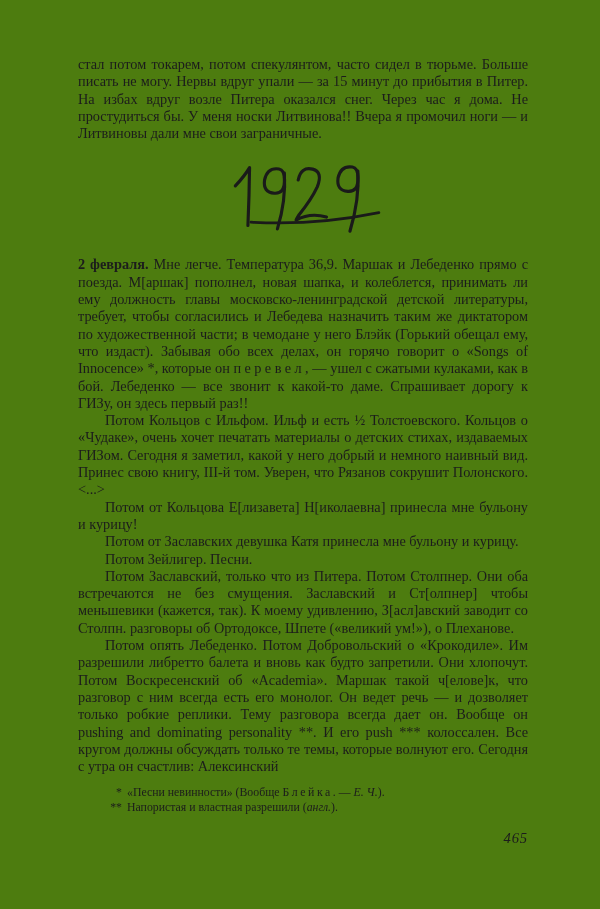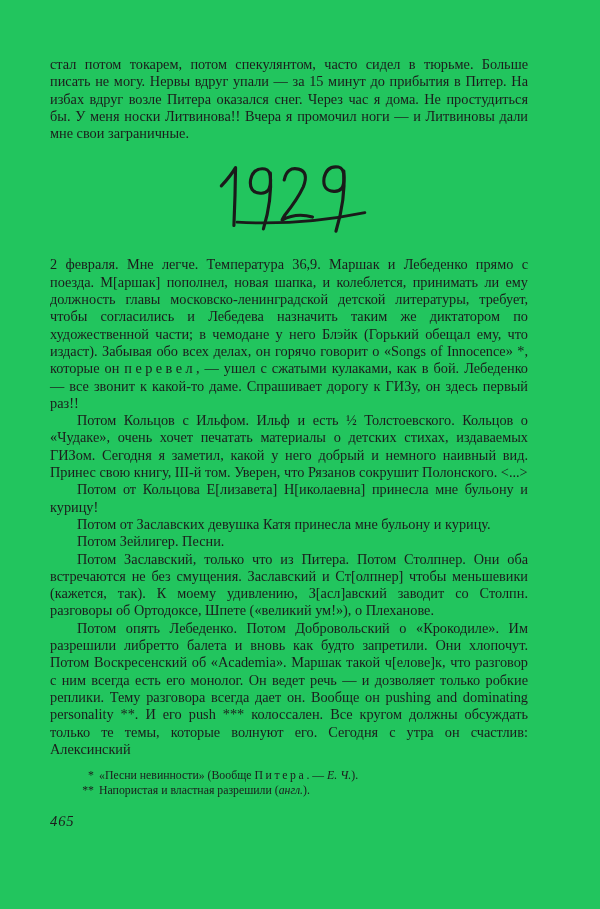--- a/index.html
+++ b/index.html
@@ -4,38 +4,38 @@
 <style>
   * { margin: 0; padding: 0; box-sizing: border-box; }
   html, body { background: #e8e8e8; }
   body { font-family: "Liberation Serif", "DejaVu Serif", serif; }
 
   .page {
     position: relative;
     width: 600px;
     height: 909px;
     margin: 0 auto;
-    background: #22c55e;
+    background: #4d7c0f;
     color: #1c1c1c;
-    padding: 56px 72px 0 50px;
+    padding: 56px 72px 0 78px;
     overflow: hidden;
   }
 
   .body-text {
     font-size: 14.3px;
     line-height: 17.3px;
     text-align: justify;
   }
 
   .para { margin: 0; }
   .para.indent { text-indent: 27px; }
 
   .spaced { letter-spacing: 0.24em; }
 
-  b.date { font-weight: normal; }
+  b.date { font-weight: bold; }
 
   
   .year-wrap {
     text-align: center;
     margin: 21px 0 13px 0;
     height: 80px;
   }
   .year-wrap svg {
     display: inline-block;
     transform: rotate(-1.5deg);
@@ -61,21 +61,21 @@
     display: inline-block;
     width: 24px;
     text-align: right;
     margin-right: 5px;
   }
   .fn-italic { font-style: italic; }
   .spaced-sm { letter-spacing: 0.22em; }
 
   .page-number {
     margin-top: 15px;
-    text-align: left;
+    text-align: right;
     font-size: 14.6px;
     font-style: italic;
     letter-spacing: 0.06em;
   }
 </style>
 </head>
 <body>
 
 <div class="page">
 
@@ -116,21 +116,21 @@
 
     <p class="para indent">Потом Заславский, только что из Питера. Потом Столпнер. Они оба встречаются не без смущения. Заславский и Ст[олпнер] чтобы меньшевики (кажется, так). К моему удивлению, З[асл]авский заводит со Столпн. разговоры об Ортодоксе, Шпете («великий ум!»), о Плеханове.</p>
 
     <p class="para indent">Потом опять Лебеденко. Потом Добровольский о «Крокодиле». Им разрешили либретто балета и вновь как будто запретили. Они хлопочут. Потом Воскресенский об «Academia». Маршак такой ч[елове]к, что разговор с ним всегда есть его монолог. Он ведет речь — и дозволяет только робкие реплики. Тему разговора всегда дает он. Вообще он pushing and dominating personality **. И его push *** колоссален. Все кругом должны обсуждать только те темы, которые волнуют его. Сегодня с утра он счастлив: Алексинский</p>
 
   </div>
 
   <div class="footnotes">
 
     <div class="footnote">
-      <span class="fn-marker">*</span><span><span>«Песни невинности» (Вообще </span><span class="spaced-sm">Питера</span><span>. — </span><span class="fn-italic">Е. Ч.</span><span>).</span></span>
+      <span class="fn-marker">*</span><span><span>«Песни невинности» (Вообще </span><span class="spaced-sm">Блейка</span><span>. — </span><span class="fn-italic">Е. Ч.</span><span>).</span></span>
     </div>
 
     <div class="footnote">
       <span class="fn-marker">**</span><span><span>Напористая и властная разрешили (</span><span class="fn-italic">англ.</span><span>).</span></span>
     </div>
 
 
   </div>
 
   <div class="page-number">465</div>

